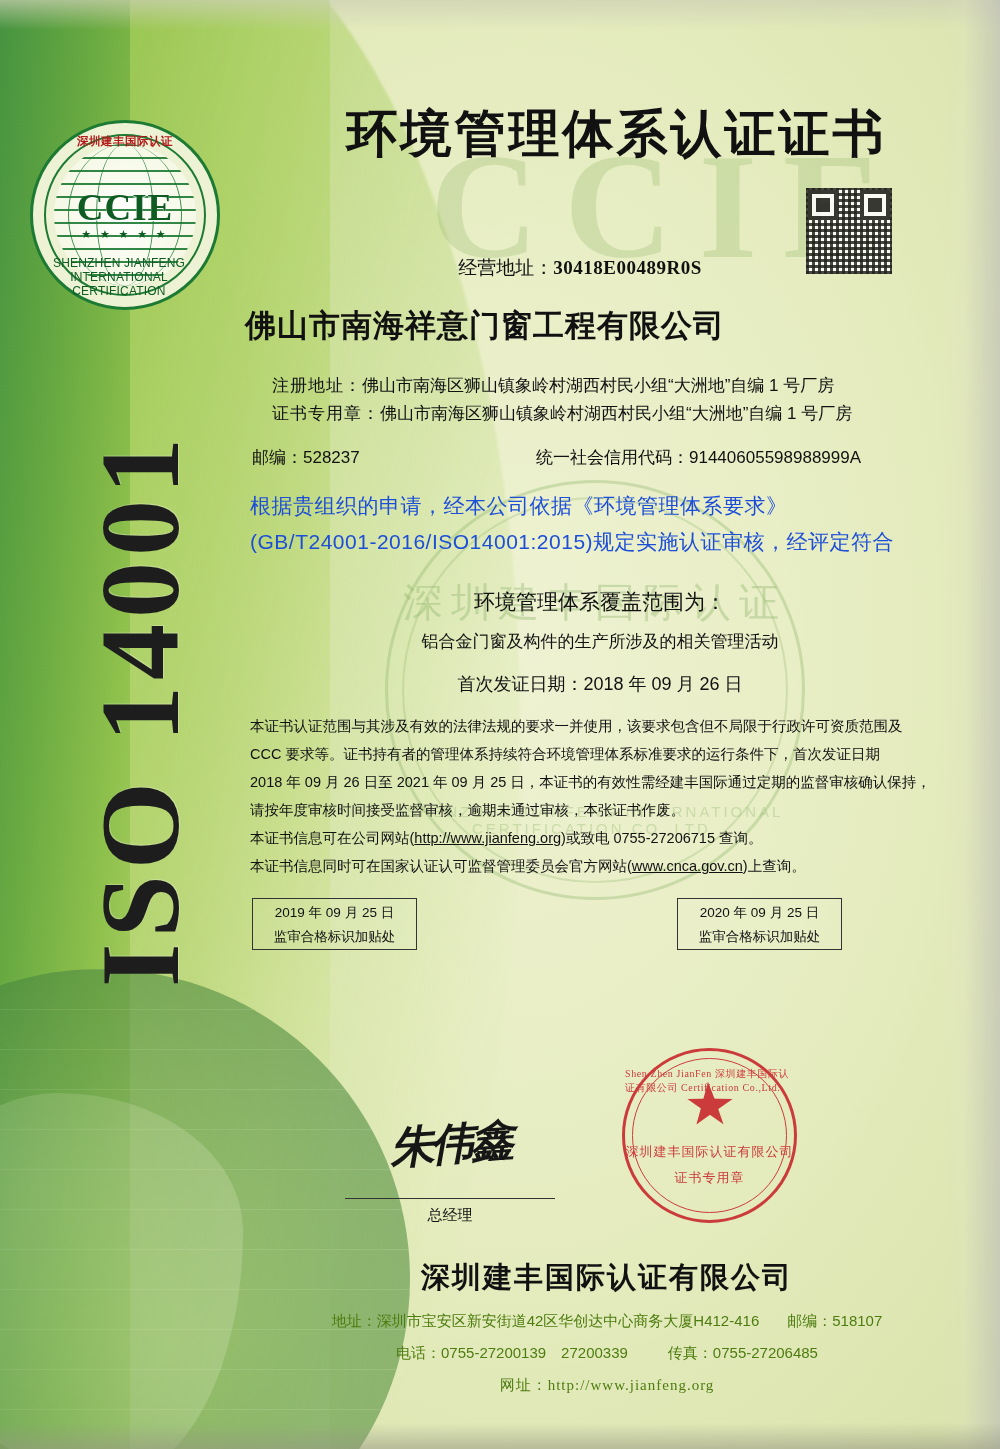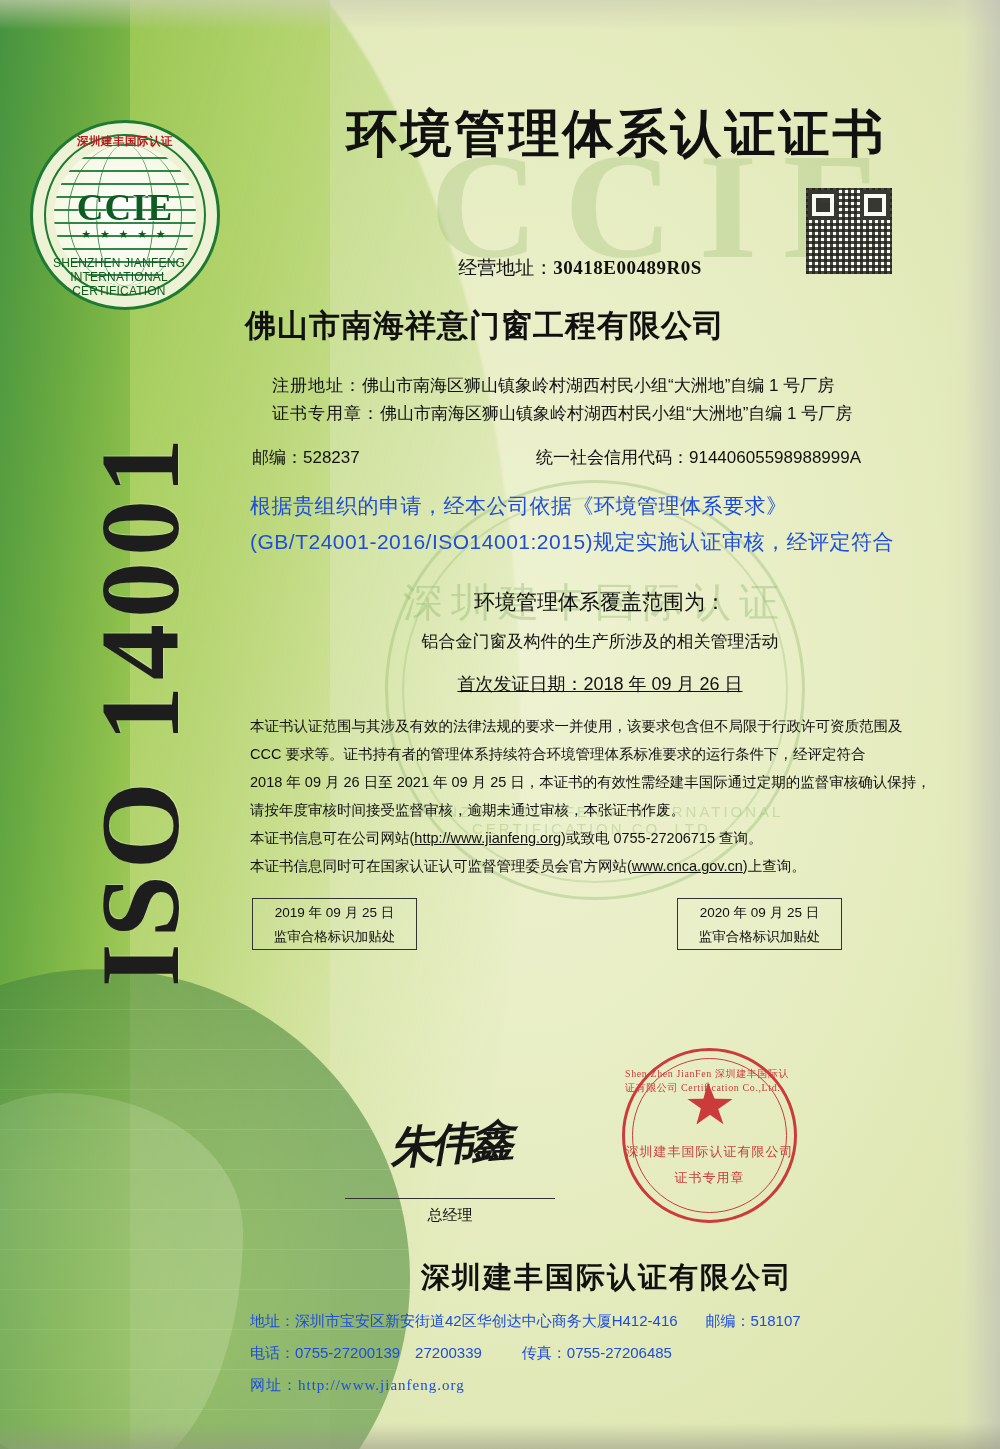--- a/index.html
+++ b/index.html
@@ -371,21 +371,20 @@
   }
   .first-issue {
     position: absolute;
     left: 250px;
     top: 672px;
     width: 700px;
     text-align: center;
     font-size: 18px;
     color: #111;
     font-family: "Liberation Sans", sans-serif;
-    text-decoration: underline;
   }
   .fine-print {
     position: absolute;
     left: 250px;
     top: 712px;
     width: 714px;
     font-size: 14.5px;
     line-height: 28px;
     color: #111;
     font-family: "Liberation Sans", sans-serif;
@@ -527,22 +526,23 @@
     font-family: "Liberation Sans", sans-serif;
     font-weight: bold;
     font-size: 29px;
     letter-spacing: 2px;
     color: #111;
   }
   .footer-line {
     position: absolute;
     left: 250px;
     width: 714px;
+    text-align: center;
     font-size: 15px;
-    color: #1d4ed8;
+    color: #4d7c0f;
     font-family: "Liberation Sans", sans-serif;
   }
   .f1 { top: 1312px; }
   .f2 { top: 1344px; }
   .f3 { top: 1376px; font-family: "Liberation Serif", serif; letter-spacing: 1px; }
   .f1 .sp { display: inline-block; width: 28px; }
   .f2 .sp { display: inline-block; width: 40px; }
 </style>
 </head>
 <body>
@@ -618,21 +618,21 @@
     <div>根据贵组织的申请，经本公司依据《环境管理体系要求》</div>
     <div>(GB/T24001-2016/ISO14001:2015)规定实施认证审核，经评定符合</div>
   </div>
 
   <div class="scope-title">环境管理体系覆盖范围为：</div>
   <div class="scope-body">铝合金门窗及构件的生产所涉及的相关管理活动</div>
   <div class="first-issue">首次发证日期：2018 年 09 月 26 日</div>
 
   <div class="fine-print">
     <div>本证书认证范围与其涉及有效的法律法规的要求一并使用，该要求包含但不局限于行政许可资质范围及</div>
-    <div>CCC 要求等。证书持有者的管理体系持续符合环境管理体系标准要求的运行条件下，经评定符合</div>
+    <div>CCC 要求等。证书持有者的管理体系持续符合环境管理体系标准要求的运行条件下，首次发证日期</div>
     <div>2018 年 09 月 26 日至 2021 年 09 月 25 日，本证书的有效性需经建丰国际通过定期的监督审核确认保持，</div>
     <div>请按年度审核时间接受监督审核，逾期未通过审核，本张证书作废。</div>
     <div>
       <span>本证书信息可在公司网站(</span><a href="#">http://www.jianfeng.org</a><span>)或致电 0755-27206715 查询。</span>
     </div>
     <div>
       <span>本证书信息同时可在国家认证认可监督管理委员会官方网站(</span><a href="#">www.cnca.gov.cn</a><span>)上查询。</span>
     </div>
   </div>
 

